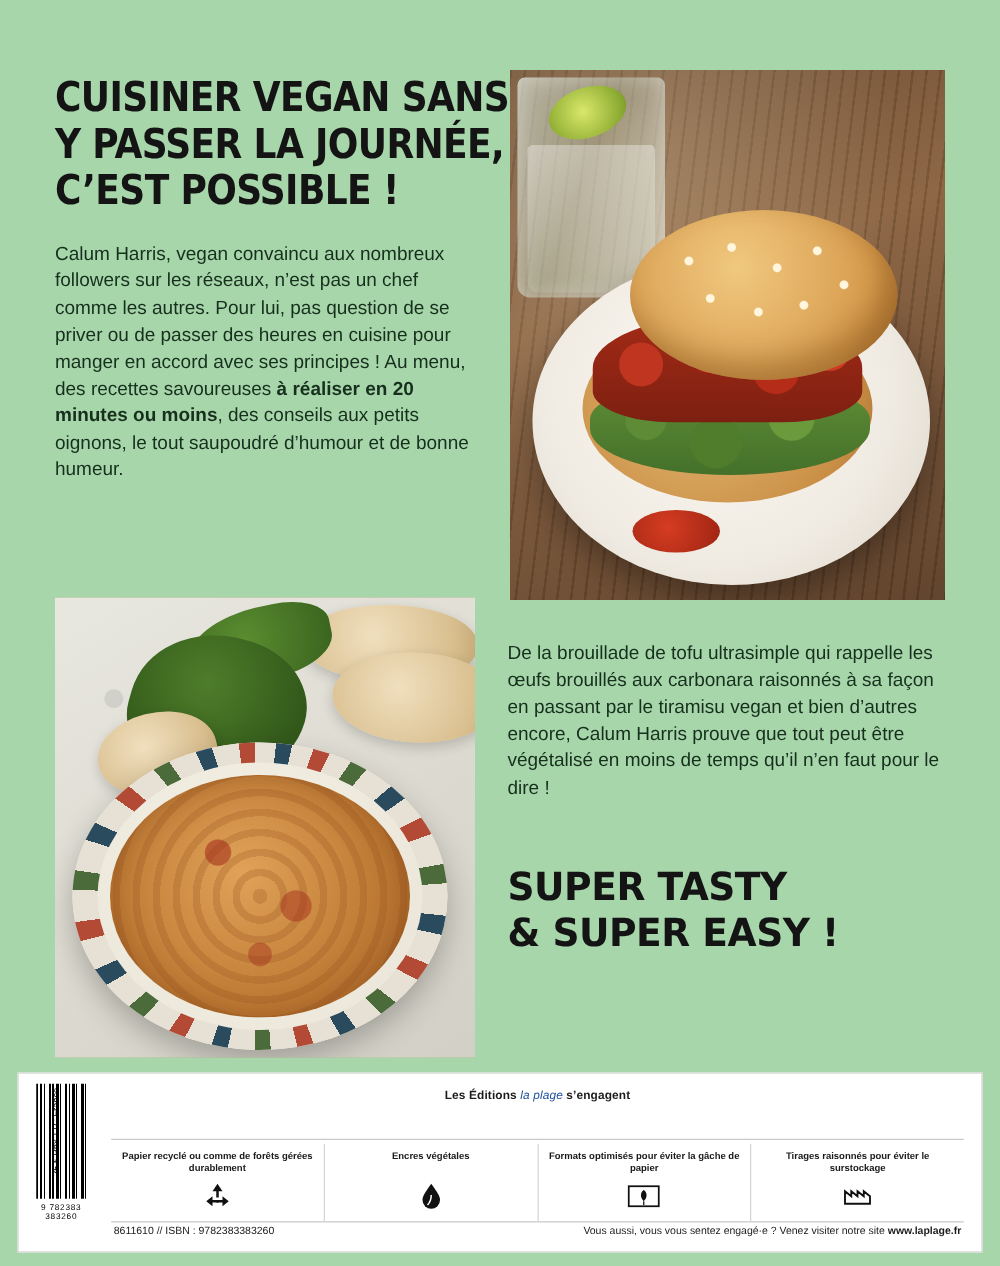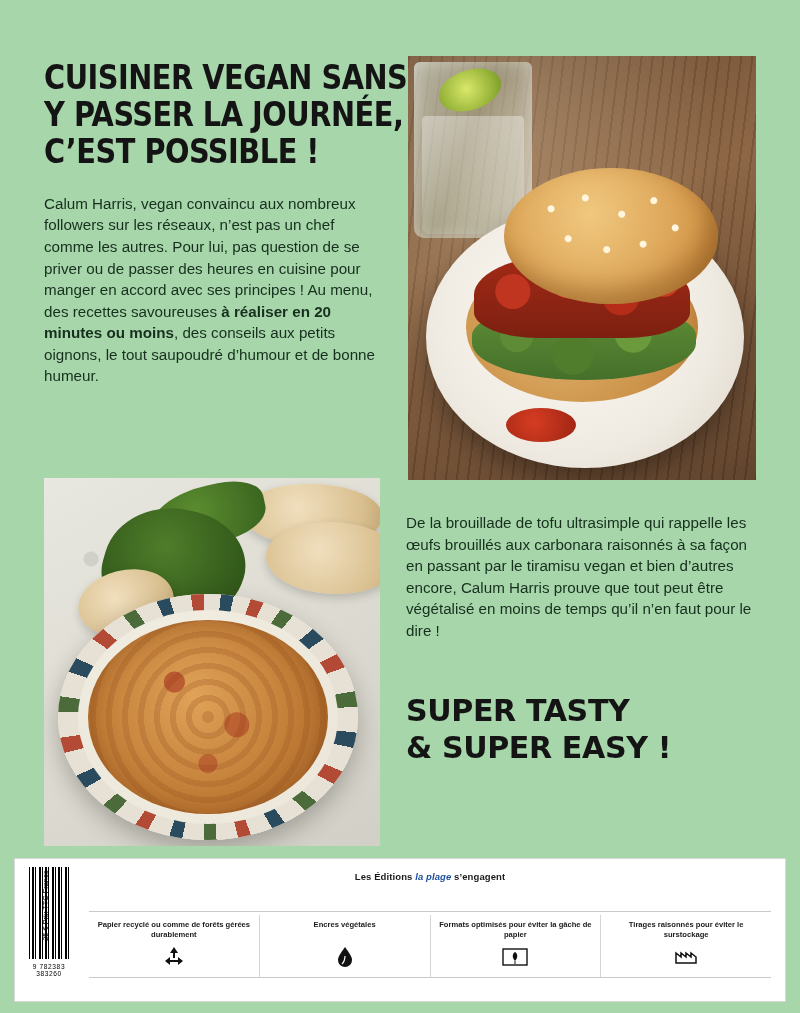--- a/index.html
+++ b/index.html
@@ -352,21 +352,21 @@
   .engage-line {
     text-align: center;
     font-size: 9.5px;
     font-weight: bold;
     color: #1b1b1b;
     padding-top: 12px;
     letter-spacing: 0.1px;
   }
   .engage-line .laplage {
     color: #1d4f9c;
-    font-weight: bold;
+    font-weight: normal;
     font-style: italic;
   }
   .engage-sub {
     text-align: center;
     font-size: 9.5px;
     font-weight: bold;
     color: #1b1b1b;
     padding-top: 6px;
     padding-left: 40px;
     padding-right: 40px;
@@ -589,16 +589,22 @@
               <path d="M5 18 V8 l5 4 V8 l5 4 V8 l5 4 V8 l5 4 v6 Z" fill="none" stroke="#111" stroke-width="1.5"></path>
             </svg>
           </div>
         </div>
 
 
       </div>
 
       <div class="rule2"></div>
 
+      <div class="footer-bottom">
+        <div>8611610 // ISBN : 9782383383260</div>
+        <div class="right">
+          <span>Vous aussi, vous vous sentez engagé·e ? Venez visiter notre site </span><b>www.laplage.fr</b>
+        </div>
+      </div>
     </div>
   </div>
 
 </div>
 
 </body></html>

